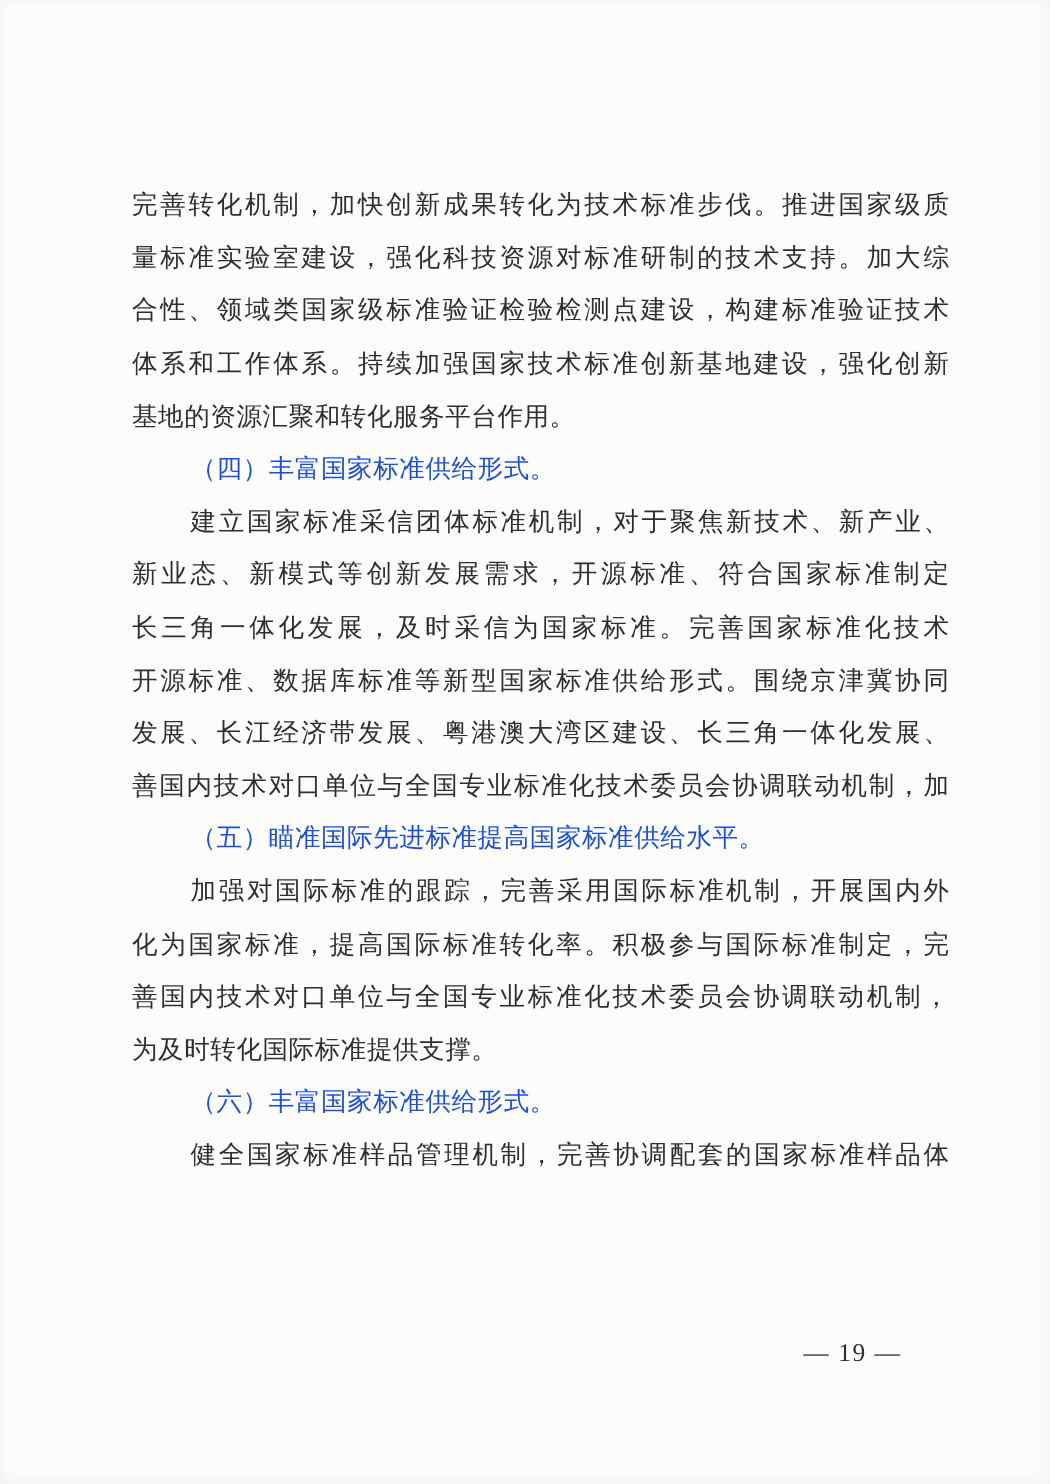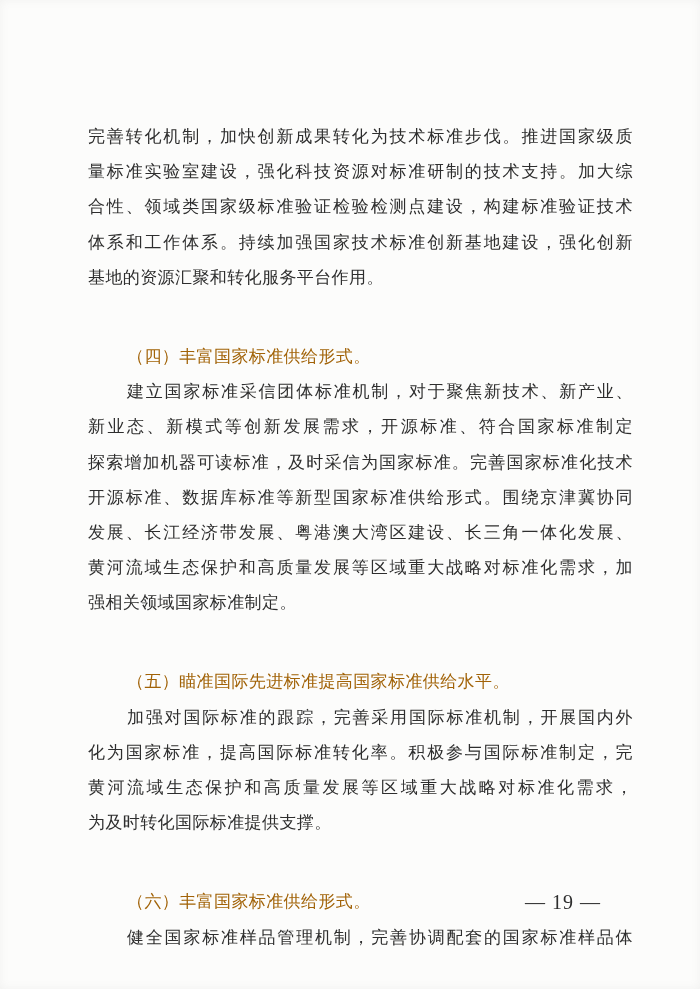--- a/index.html
+++ b/index.html
@@ -40,54 +40,52 @@
   }
   .line.fill {
     text-align: justify;
     text-align-last: justify;
     text-justify: inter-character;
   }
   .line.indent {
     padding-left: 39px;
   }
   .line.heading {
-    color: #a16207;
-    margin-top: 44px;
+    color: #1d4ed8;
   }
   .footer {
     position: absolute;
     top: 889px;
     right: 99px;
     height: 26px;
     line-height: 26px;
-    font-size: 20px;
+    font-size: 17px;
     letter-spacing: 1px;
     color: #2e2e2e;
   }
 </style>
 </head>
 <body>
 
 <div class="page">
   <div class="content">
       <div class="line fill">完善转化机制，加快创新成果转化为技术标准步伐。推进国家级质</div>
       <div class="line fill">量标准实验室建设，强化科技资源对标准研制的技术支持。加大综</div>
       <div class="line fill">合性、领域类国家级标准验证检验检测点建设，构建标准验证技术</div>
       <div class="line fill">体系和工作体系。持续加强国家技术标准创新基地建设，强化创新</div>
       <div class="line">基地的资源汇聚和转化服务平台作用。</div>
       <div class="line heading indent">（四）丰富国家标准供给形式。</div>
       <div class="line fill indent">建立国家标准采信团体标准机制，对于聚焦新技术、新产业、</div>
       <div class="line fill">新业态、新模式等创新发展需求，开源标准、符合国家标准制定</div>
-      <div class="line fill">探索增加机器可读标准，及时采信为国家标准。完善国家标准化技术</div>
+      <div class="line fill">长三角一体化发展，及时采信为国家标准。完善国家标准化技术</div>
       <div class="line fill">开源标准、数据库标准等新型国家标准供给形式。围绕京津冀协同</div>
       <div class="line fill">发展、长江经济带发展、粤港澳大湾区建设、长三角一体化发展、</div>
-      <div class="line fill">黄河流域生态保护和高质量发展等区域重大战略对标准化需求，加</div>
-      <div class="line">强相关领域国家标准制定。</div>
+      <div class="line fill">善国内技术对口单位与全国专业标准化技术委员会协调联动机制，加</div>
       <div class="line heading indent">（五）瞄准国际先进标准提高国家标准供给水平。</div>
       <div class="line fill indent">加强对国际标准的跟踪，完善采用国际标准机制，开展国内外</div>
       <div class="line fill">化为国家标准，提高国际标准转化率。积极参与国际标准制定，完</div>
-      <div class="line fill">黄河流域生态保护和高质量发展等区域重大战略对标准化需求，</div>
+      <div class="line fill">善国内技术对口单位与全国专业标准化技术委员会协调联动机制，</div>
       <div class="line">为及时转化国际标准提供支撑。</div>
       <div class="line heading indent">（六）丰富国家标准供给形式。</div>
       <div class="line fill indent">健全国家标准样品管理机制，完善协调配套的国家标准样品体</div>
     </div>
   <div class="footer">— 19 —</div>
 </div>
 
 </body></html>

